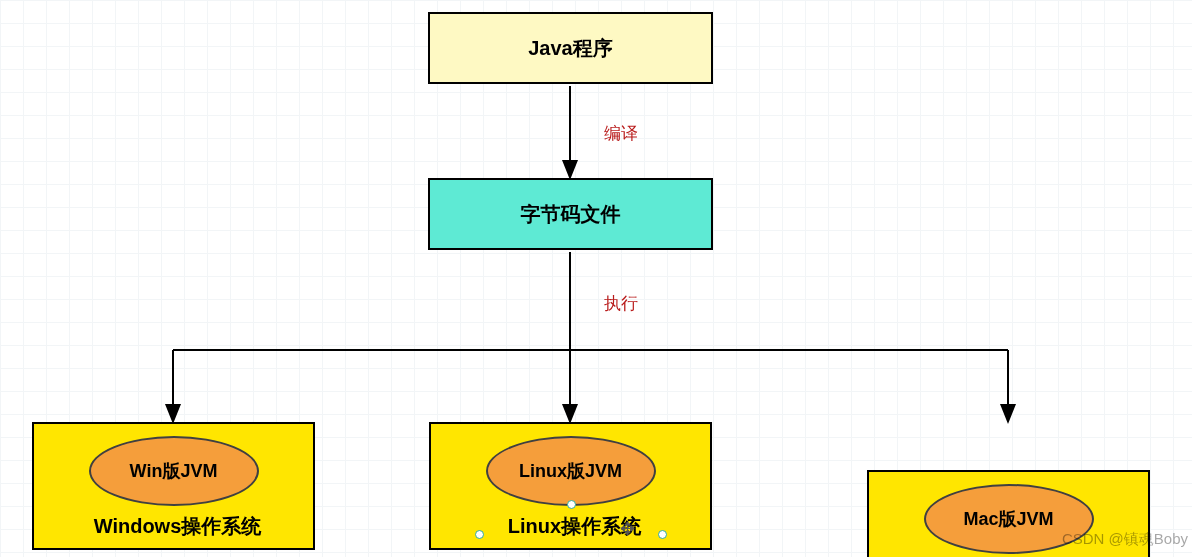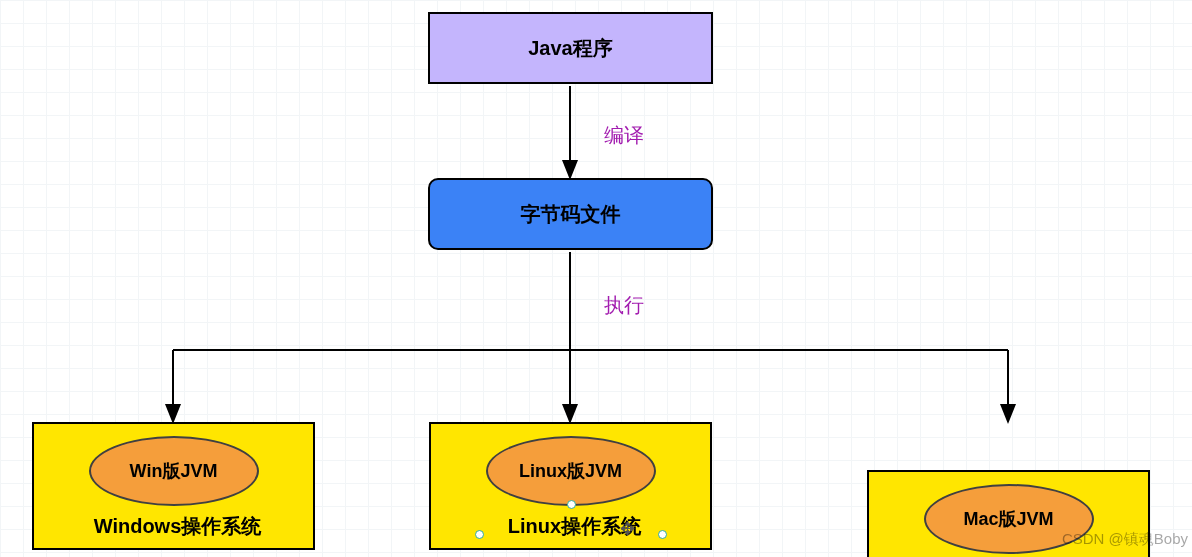--- a/index.html
+++ b/index.html
@@ -17,22 +17,22 @@
   }
   .box {
     position: absolute;
     border: 2px solid #000;
     display: flex;
     align-items: center;
     justify-content: center;
     font-weight: 700;
     font-size: 20px;
   }
-  .blue-box { background: #c4b5fd; }
-  .green-box { background: #3b82f6; border-radius: 10px; }
+  .blue-box { background: #fef9c3; }
+  .green-box { background: #5eead4; }
   .yellow-box {
     background: #ffe600;
     flex-direction: column;
     justify-content: flex-start;
     padding-top: 12px;
   }
   .ellipse {
     width: 170px;
     height: 70px;
     border: 2px solid #404040;
@@ -49,22 +49,22 @@
     bottom: 8px;
     left: 0;
     right: 0;
     text-align: center;
     font-size: 20px;
     font-weight: 700;
     padding-left: 8px;
   }
   .edge-label {
     position: absolute;
-    font-size: 20px;
-    color: #a21caf;
+    font-size: 17px;
+    color: #b91c1c;
   }
   .watermark {
     position: absolute;
     right: 4px;
     bottom: 8px;
     font-size: 15px;
     color: rgba(0,0,0,0.35);
   }
   .handle {
     position: absolute;

